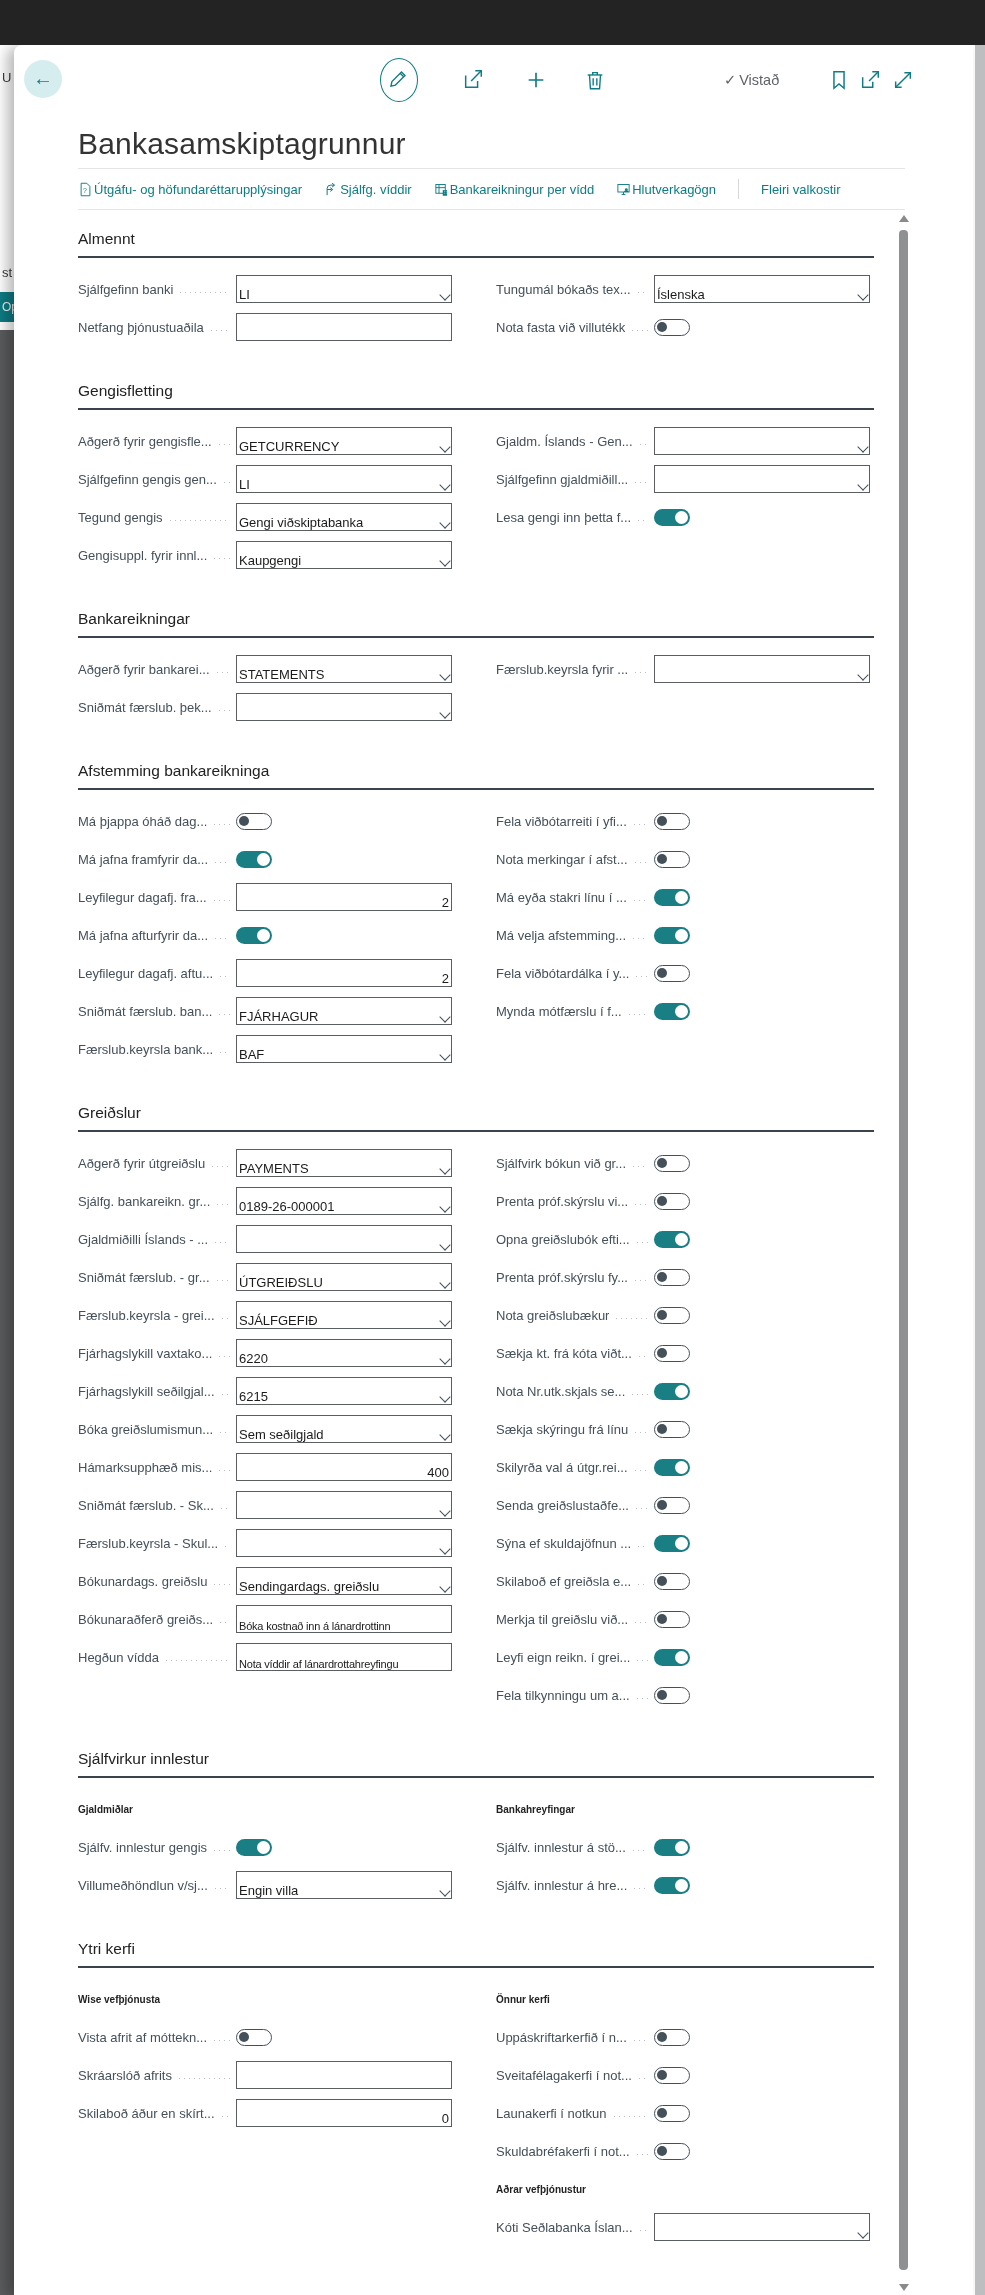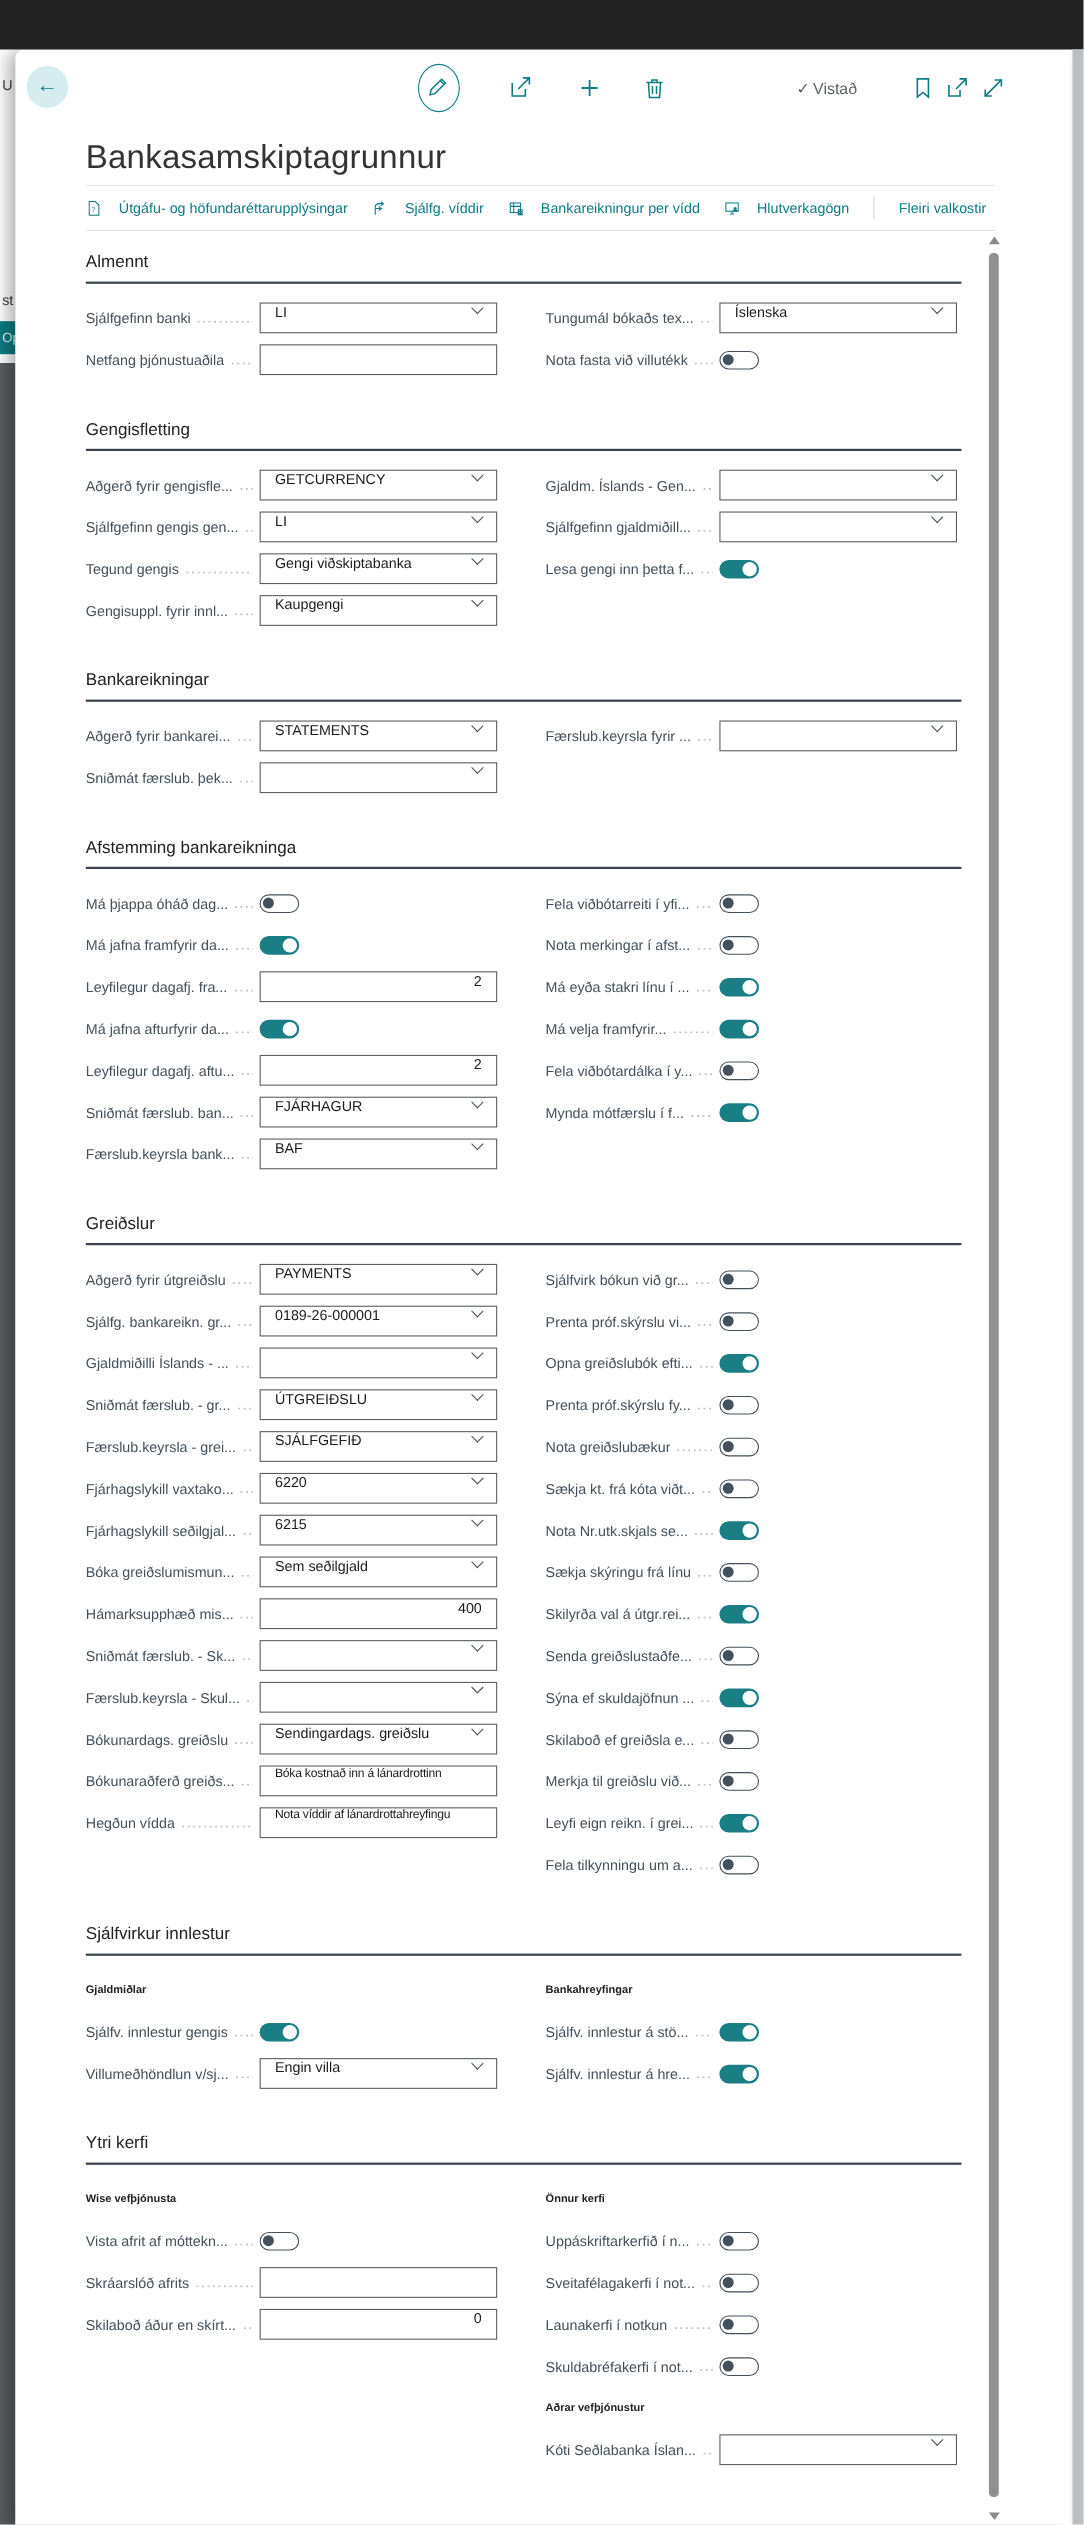--- a/index.html
+++ b/index.html
@@ -21,42 +21,42 @@
   .tb-ic{position:absolute;top:24px;width:22px;height:22px;color:#0e7c85;cursor:pointer;}
   .tb-ic svg{width:22px;height:22px;display:block;}
   .pencilwrap{position:absolute;left:366px;top:13px;width:38px;height:44px;border:1.6px solid #0e7c85;
               border-radius:50%;box-sizing:border-box;}
   .pencilwrap svg{width:20px;height:20px;margin:10px 0 0 7px;}
   .saved{position:absolute;left:710px;top:27px;color:#5f6368;font-size:14.5px;}
   .saved .chk{margin-right:3px;}
   .title{position:absolute;left:64px;top:62px;font-size:30px;font-weight:300;color:#333;letter-spacing:.2px;}
   .actionbar{position:absolute;left:64px;top:123px;width:827px;height:40px;border-top:1px solid #e4e4e4;
              border-bottom:1px solid #e4e4e4;display:flex;align-items:center;gap:22px;}
-  .action{display:flex;align-items:center;gap:15px;color:#0e7c85;font-size:13px;cursor:pointer;white-space:nowrap;}
+  .action{display:flex;align-items:center;gap:1px;color:#0e7c85;font-size:13px;cursor:pointer;white-space:nowrap;}
   .action svg{width:15px;height:15px;}
   .actionsep{width:1px;height:20px;background:#d8d8d8;}
   .moreopts{color:#0e7c85;font-size:13px;cursor:pointer;}
   
   .content{position:absolute;left:64px;top:167px;width:796px;}
   .section{margin-top:36px;}
   .section:first-child{margin-top:18px;}
   .sec-title{font-size:15.5px;font-weight:400;color:#222;padding-bottom:8px;
              border-bottom:2px solid #39424d;margin-bottom:12px;}
   .cols{display:flex;}
   .colL{width:376px;margin-right:42px;}
   .colR{width:378px;}
   .frow{height:38px;display:flex;align-items:center;}
   .frow.subhead{font-size:10px;font-weight:700;color:#222;}
   .lbl{flex:0 0 158px;display:flex;align-items:center;overflow:hidden;}
   .lbl .txt{font-size:13px;color:#44505a;white-space:nowrap;overflow:hidden;}
   .leader{flex:1;height:3px;margin:0 6px 0 5px;align-self:center;margin-top:7px;
           background-image:radial-gradient(circle,#b9bfc4 .9px,transparent 1px);
           background-size:5px 3px;background-repeat:repeat-x;background-position:left center;}
   .field{width:216px;height:28px;box-sizing:border-box;border:1px solid #5a5e62;background:#fff;
-         display:flex;align-items:flex-start;padding:0 13px;cursor:text;}
+         display:flex;align-items:flex-end;padding:0 2px;cursor:text;}
   .field .val{flex:1;font-size:13px;color:#1b1b1b;white-space:nowrap;overflow:hidden;}
   .field.num .val{text-align:right;}
   .field .chev{width:7px;height:7px;border-left:1.4px solid #44505a;border-bottom:1.4px solid #44505a;
                transform:rotate(-45deg);margin-bottom:3px;flex:none;}
   .field.fulltext .val{font-size:11px;letter-spacing:-.2px;}
   .toggle{width:36px;height:17px;border-radius:9px;position:relative;cursor:pointer;box-sizing:border-box;}
   .toggle.on{background:#1a7f85;}
   .toggle.on .knob{position:absolute;right:2px;top:2px;width:13px;height:13px;border-radius:50%;background:#fff;}
   .toggle.off{background:#fff;border:1.6px solid #44505a;}
   .toggle.off .knob{position:absolute;left:2px;top:2px;width:10px;height:10px;border-radius:50%;background:#44505a;}
@@ -441,21 +441,21 @@
               <div class="lbl">
                 <span class="txt">Má eyða stakri línu í ...</span>
                 <span class="leader"></span>
               </div>
               <div class="toggle on">
                 <span class="knob"></span>
               </div>
             </div>
             <div class="frow">
               <div class="lbl">
-                <span class="txt">Má velja framfyrir...</span>
+                <span class="txt">Má velja afstemming...</span>
                 <span class="leader"></span>
               </div>
               <div class="toggle on">
                 <span class="knob"></span>
               </div>
             </div>
             <div class="frow">
               <div class="lbl">
                 <span class="txt">Fela viðbótardálka í y...</span>
                 <span class="leader"></span>

